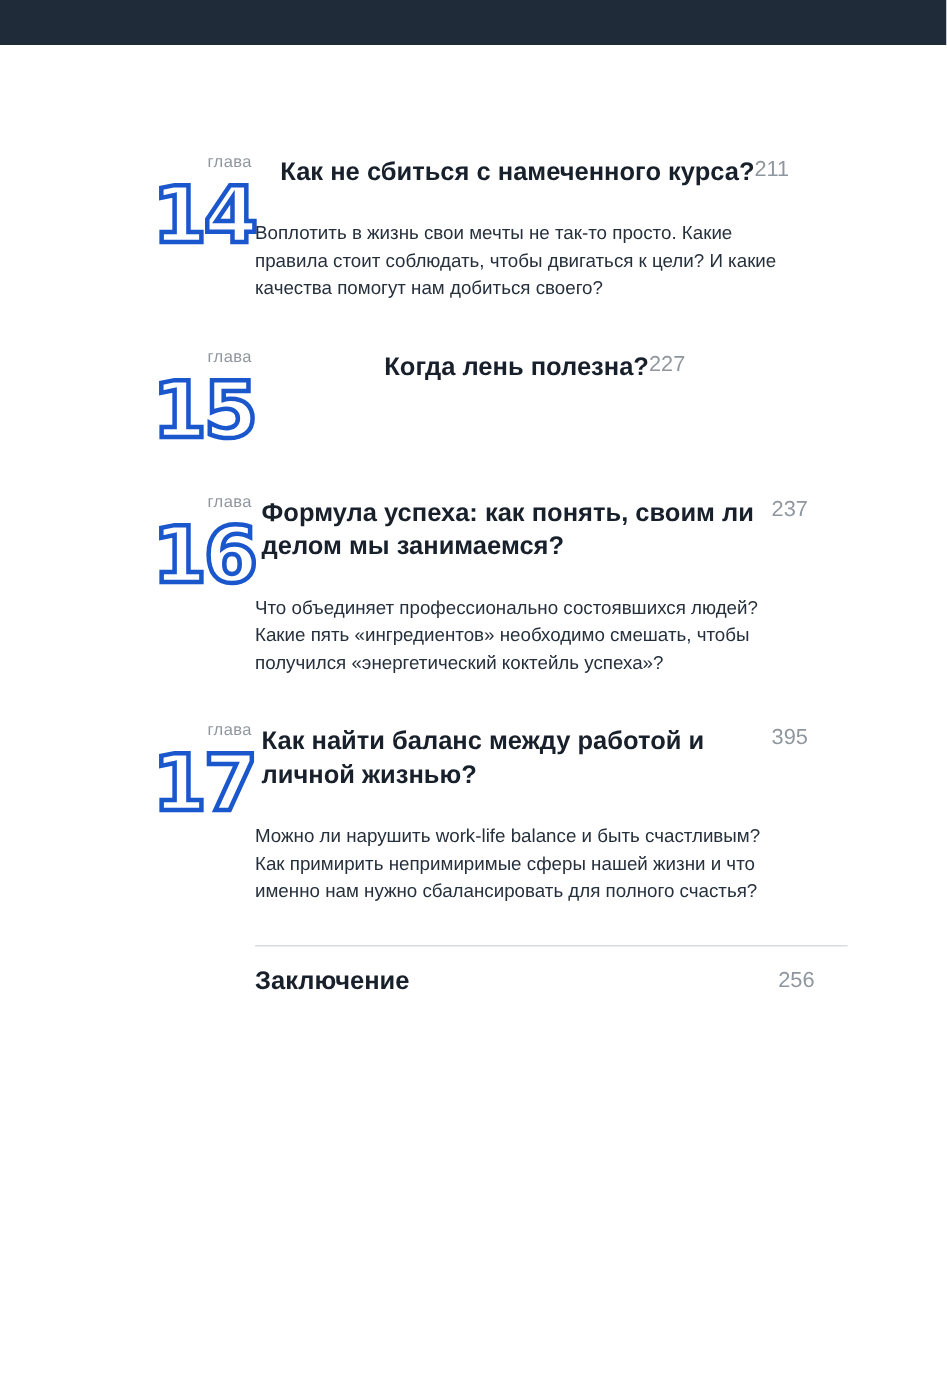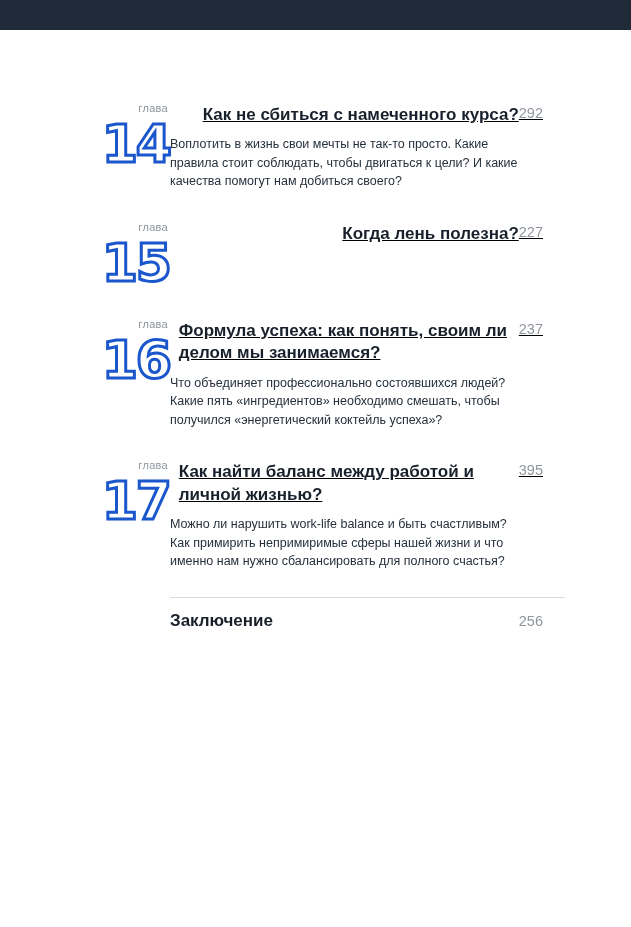--- a/index.html
+++ b/index.html
@@ -50,40 +50,39 @@
     font-size: 52px;
     font-weight: bold;
     line-height: 0.92;
     color: transparent;
     -webkit-text-stroke: 3px #1a56cc;
     letter-spacing: -2px;
   }
   .entry-body { flex: 1; padding-top: 2px; }
   .entry-head {
     display: flex;
-    justify-content: flex-end;
+    justify-content: center;
     align-items: flex-start;
-    text-decoration: underline;
   }
   .entry-title {
     font-size: 17px;
     font-weight: bold;
     color: #18202b;
     line-height: 1.32;
     max-width: 340px;
   }
   .entry-page {
     font-size: 14.5px;
     color: #8f969e;
     flex-shrink: 0;
     padding-top: 1px;
     margin-right: 22px;
   }
   .entry-desc {
-    margin-top: 9px;
+    margin-top: 20px;
     font-size: 12.5px;
     line-height: 1.48;
     color: #26303c;
     max-width: 352px;
   }
   .footer-entry {
     display: flex;
     align-items: flex-start;
     margin-bottom: 0;
   }
@@ -111,21 +110,21 @@
 <div class="content">
 
   <div class="entry">
     <div class="chapter-block">
       <span class="chapter-label">глава</span>
       <span class="chapter-number">14</span>
     </div>
     <div class="entry-body">
       <div class="entry-head">
         <h2 class="entry-title">Как не сбиться с намеченного курса?</h2>
-        <span class="entry-page">292</span>
+        <span class="entry-page">211</span>
       </div>
       <p class="entry-desc">Воплотить в жизнь свои мечты не так-то просто. Какие правила стоит соблюдать, чтобы двигаться к цели? И какие качества помогут нам добиться своего?</p>
     </div>
   </div>
 
   <div class="entry">
     <div class="chapter-block">
       <span class="chapter-label">глава</span>
       <span class="chapter-number">15</span>
     </div>

